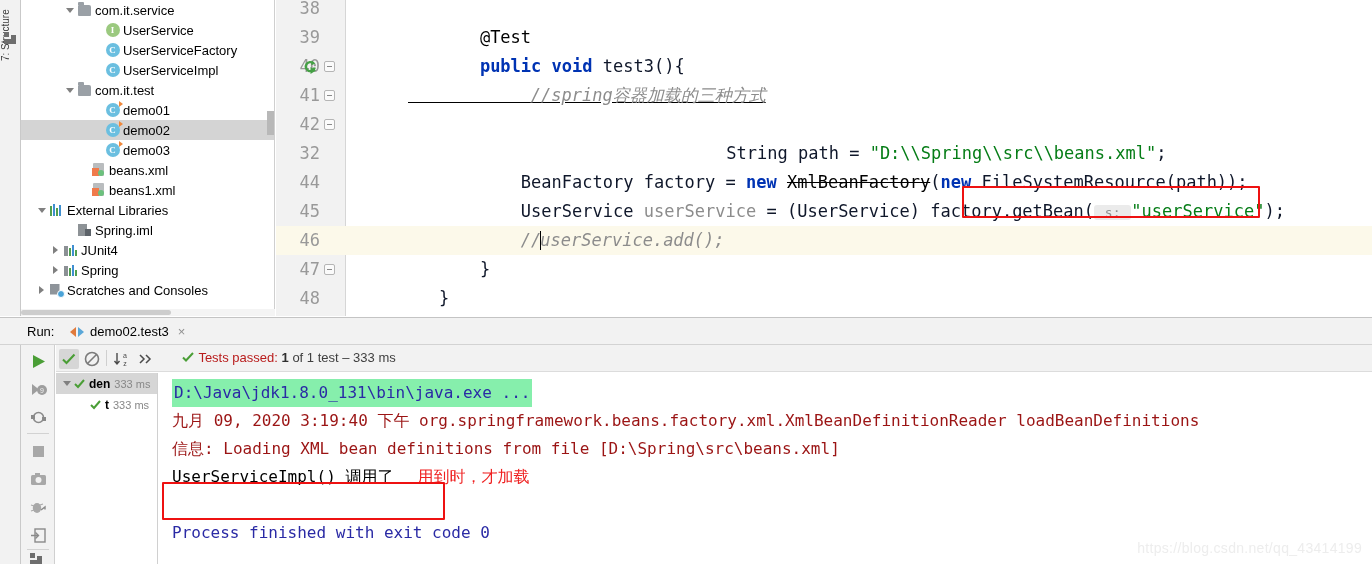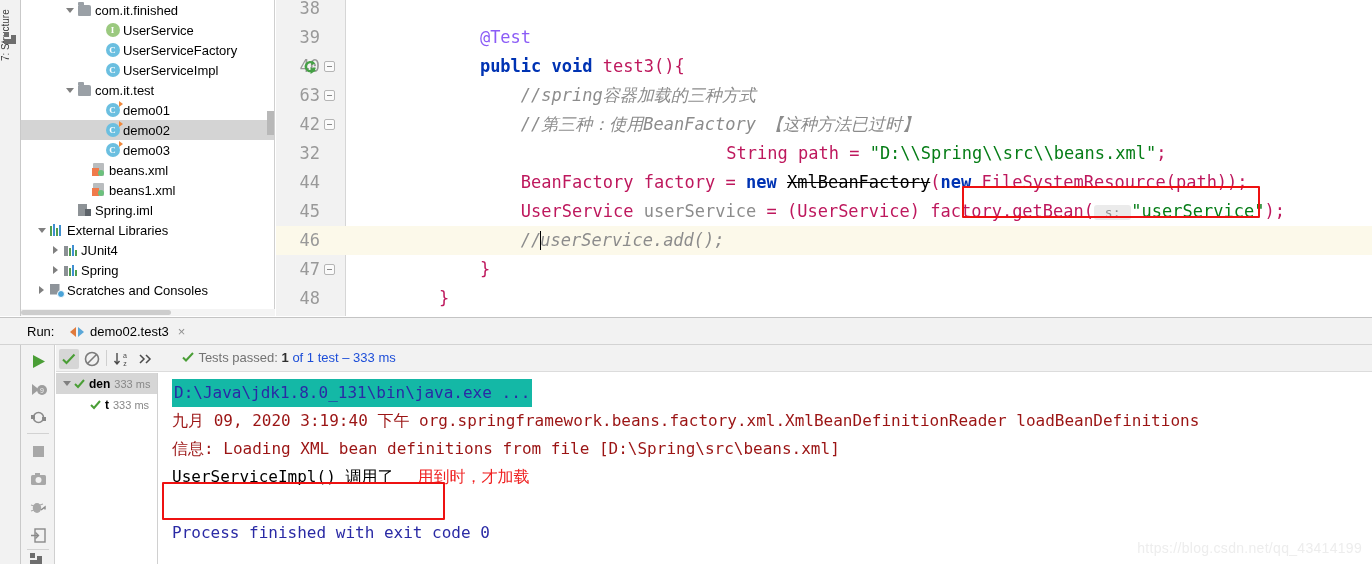--- a/index.html
+++ b/index.html
@@ -111,24 +111,24 @@
   }
   .lnum {
     position:absolute; width:44px; text-align:right; left:0;
     font-family:"DejaVu Sans Mono", monospace; font-size:17px;
     color:#999999; height:29px; line-height:29px;
   }
   .line-hl-gutter { position:absolute; left:0; width:70px; height:29px; background:#fcf9ea; }
   .line-hl-code   { position:absolute; left:0; right:0; height:29px; background:#fcf9ea; }
   .code-text { position:absolute; left:0; top:0; padding-left:52px; }
   .kw { color:#0033b3; font-weight:bold; }
-  .anno { color:#8b5cf6; }
+  .anno { color:#000000; }
   .str { color:#067d17; }
   .cmt { color:#8c8c8c; font-style:italic; }
-  .plain { color:#be185d; }
+  .plain { color:#0f172a; }
   .fade { color:#8c8c8c; }
   .strike { text-decoration: line-through; }
   .hintbox {
     background:#ebebeb; color:#909090; font-size:13px;
     border-radius:3px; padding:0 3px; font-style:normal;
   }
   .fold {
     position:absolute; width:11px; height:11px; border:1px solid #b5b5b5;
     background:#fbfbfb; border-radius:2px; left:0; top:9px;
   }
@@ -174,42 +174,42 @@
   .rt-div { position:absolute; left:6px; width:22px; height:1px; background:#d2d2d2; }
 
   .test-toolbar {
     position:absolute; left:56px; top:0; right:0; height:27px;
     background:#f2f2f2; border-bottom:1px solid #dcdcdc;
   }
   .tt-btn { position:absolute; top:4px; width:20px; height:20px; border-radius:2px; }
   .tt-btn.active { background:#d6d6d6; }
   .tt-sep { position:absolute; top:5px; width:1px; height:16px; background:#cfcfcf; }
   .tt-status { position:absolute; left:125px; top:5px; font-size:13px; white-space:nowrap; }
-  .tt-status .ok { color:#737373; }
+  .tt-status .ok { color:#b91c1c; }
   .tt-status .num { color:#2f2f2f; font-weight:bold; }
-  .tt-status .dim { color:#1d4ed8; }
+  .tt-status .dim { color:#404040; }
 
   .test-tree {
     position:absolute; left:56px; top:28px; width:102px; bottom:0;
     background:#ffffff; border-right:1px solid #d0d0d0;
   }
   .tt-row { display:flex; align-items:center; height:21px; font-size:12px; white-space:nowrap; }
   .tt-row.sel { background:#d6d6d6; }
   .tt-name { color:#000; font-weight:bold; font-size:12px; }
   .tt-time { color:#888; margin-left:4px; font-size:11px; }
 
   .console {
     position:absolute; left:159px; top:28px; right:0; bottom:0;
     background:#ffffff; overflow:hidden; padding-top:6px;
   }
   .cline {
     font-family:"DejaVu Sans Mono", monospace; font-size:16px;
     height:28px; line-height:28px; white-space:pre; padding-left:13px;
   }
-  .c-green-bg { background:#14b8a6; display:inline-block; padding:0 2px; }
+  .c-green-bg { background:#86efac; display:inline-block; padding:0 2px; }
   .c-blue { color:#2a2aa5; }
   .c-red { color:#9b1414; }
   .c-black { color:#000; }
   .c-annot { color:#ef2020; font-family:"Liberation Sans", sans-serif; font-size:16px; }
   .watermark {
     position:absolute; right:10px; bottom:8px; font-size:14px; color:#ededed;
     font-family:"Liberation Sans", sans-serif; letter-spacing:0.3px;
   }
   .hscroll-tree {
     position:absolute; left:21px; top:309px; width:254px; height:7px; background:#f4f4f4;
@@ -232,21 +232,21 @@
   <div class="project-tree">
     <div id="tree-rows">
         <div class="tree-row">
           <span style="width: 42px; flex: 0 0 auto;"></span>
           <span class="tw">
             <span class="arrow-d"></span>
           </span>
           <span class="ti">
             <span class="ico-folder"></span>
           </span>
-          <span class="tlabel">com.it.finished</span>
+          <span class="tlabel">com.it.service</span>
         </div>
         <div class="tree-row">
           <span style="width: 70px; flex: 0 0 auto;"></span>
           <span class="tw"></span>
           <span class="ti">
             <span class="circ circ-i">I</span>
           </span>
           <span class="tlabel">UserService</span>
         </div>
         <div class="tree-row">
@@ -317,44 +317,44 @@
           <span class="ti">
             <span class="ico-xml">
               <i class="p1"></i>
               <i class="p2"></i>
               <i class="p3"></i>
             </span>
           </span>
           <span class="tlabel">beans1.xml</span>
         </div>
         <div class="tree-row">
+          <span style="width: 14px; flex: 0 0 auto;"></span>
+          <span class="tw">
+            <span class="arrow-d"></span>
+          </span>
+          <span class="ti">
+            <span class="ico-lib">
+              <i></i>
+              <i></i>
+              <i></i>
+              <i></i>
+            </span>
+          </span>
+          <span class="tlabel">External Libraries</span>
+        </div>
+        <div class="tree-row">
           <span style="width: 42px; flex: 0 0 auto;"></span>
           <span class="tw"></span>
           <span class="ti">
             <span class="ico-iml">
               <i class="a"></i>
               <i class="b"></i>
             </span>
           </span>
           <span class="tlabel">Spring.iml</span>
-        </div>
-        <div class="tree-row">
-          <span style="width: 14px; flex: 0 0 auto;"></span>
-          <span class="tw">
-            <span class="arrow-d"></span>
-          </span>
-          <span class="ti">
-            <span class="ico-lib">
-              <i></i>
-              <i></i>
-              <i></i>
-              <i></i>
-            </span>
-          </span>
-          <span class="tlabel">External Libraries</span>
         </div>
         <div class="tree-row">
           <span style="width: 28px; flex: 0 0 auto;"></span>
           <span class="tw">
             <span class="arrow-r"></span>
           </span>
           <span class="ti">
             <span class="ico-jar">
               <i class="bb"></i>
               <i></i>
@@ -408,26 +408,26 @@
         <div class="lnum" style="top: 23px;">39</div>
         <div class="line" style="position: absolute; left: 70px; right: 0px; top: 23px;"><div class="code-text" style="position: relative;"><span class="plain">        </span><span class="anno">@Test</span></div></div>
         <div class="lnum" style="top: 52px;">40</div>
         <div class="run-gutter-icon" style="top: 59px;"><svg viewBox="0 0 16 16" width="16" height="16">
             <path d="M11.5 4.5a4.5 4.5 0 1 0 1.2 4" stroke="#45a045" stroke-width="2.4" fill="none"></path>
             <polygon points="9.5,1.5 13.5,4.6 9.3,6.3" fill="#45a045"></polygon>
             <polygon points="8.5,8 14,11.5 8.5,15" fill="#45a045"></polygon>
           </svg></div>
         <div class="fold" style="top: 61px; left: 48px;"></div>
         <div class="line" style="position: absolute; left: 70px; right: 0px; top: 52px;"><div class="code-text" style="position: relative;"><span class="plain">        </span><span class="kw">public</span><span class="plain"> </span><span class="kw">void</span><span class="plain"> test3(){</span></div></div>
-        <div class="lnum" style="top: 81px;">63</div>
+        <div class="lnum" style="top: 81px;">41</div>
         <div class="fold" style="top: 90px; left: 48px;"></div>
-        <div class="line" style="position: absolute; left: 70px; right: 0px; top: 81px;"><div class="code-text" style="position: relative;"><span class="plain">            </span><span class="cmt">//spring容器加载的三种方式</span></div></div>
+        <div class="line" style="position: absolute; left: 80px; right: 0px; top: 81px; text-decoration: underline;"><div class="code-text" style="position: relative;"><span class="plain">            </span><span class="cmt">//spring容器加载的三种方式</span></div></div>
         <div class="lnum" style="top: 110px;">42</div>
         <div class="fold" style="top: 119px; left: 48px;"></div>
-        <div class="line" style="position: absolute; left: 70px; right: 0px; top: 110px;"><div class="code-text" style="position: relative;"><span class="plain">            </span><span class="cmt">//第三种：使用BeanFactory 【这种方法已过时】</span></div></div>
+        <div class="line" style="position: absolute; left: 70px; right: 0px; top: 110px;"><div class="code-text" style="position: relative;"><span class="plain">            </span></div></div>
         <div class="lnum" style="top: 139px;">32</div>
         <div class="line" style="position: absolute; left: 70px; right: 0px; top: 139px; text-align: center;"><div class="code-text" style="position: relative;"><span class="plain">            </span><span class="plain">String path = </span><span class="str">"D:\\Spring\\src\\beans.xml"</span><span class="plain">;</span></div></div>
         <div class="lnum" style="top: 168px;">44</div>
         <div class="line" style="position: absolute; left: 70px; right: 0px; top: 168px;"><div class="code-text" style="position: relative;"><span class="plain">            </span><span class="plain">BeanFactory factory = </span><span class="kw">new</span><span class="plain"> </span><span class="strike">XmlBeanFactory</span><span class="plain">(</span><span class="kw">new</span><span class="plain"> FileSystemResource(path));</span></div></div>
         <div class="lnum" style="top: 197px;">45</div>
         <div class="line" style="position: absolute; left: 70px; right: 0px; top: 197px;"><div class="code-text" style="position: relative;"><span class="plain">            </span><span class="plain">UserService </span><span class="fade">userService</span><span class="plain"> = (UserService) factory</span><span class="plain">.getBean(</span><span class="hintbox"> s: </span><span class="str">"userService"</span><span class="plain">);</span></div></div>
         <div class="line-hl-gutter" style="top: 226px;"></div>
         <div class="line-hl-code" style="top: 226px; left: 70px;"></div>
         <div class="lnum" style="top: 226px;">46</div>
         <div class="line" style="position: absolute; left: 70px; right: 0px; top: 226px;"><div class="code-text" style="position: relative;"><span class="plain">            </span><span class="cmt">//</span><span class="caret"></span><span class="cmt">userService.add();</span></div></div>

